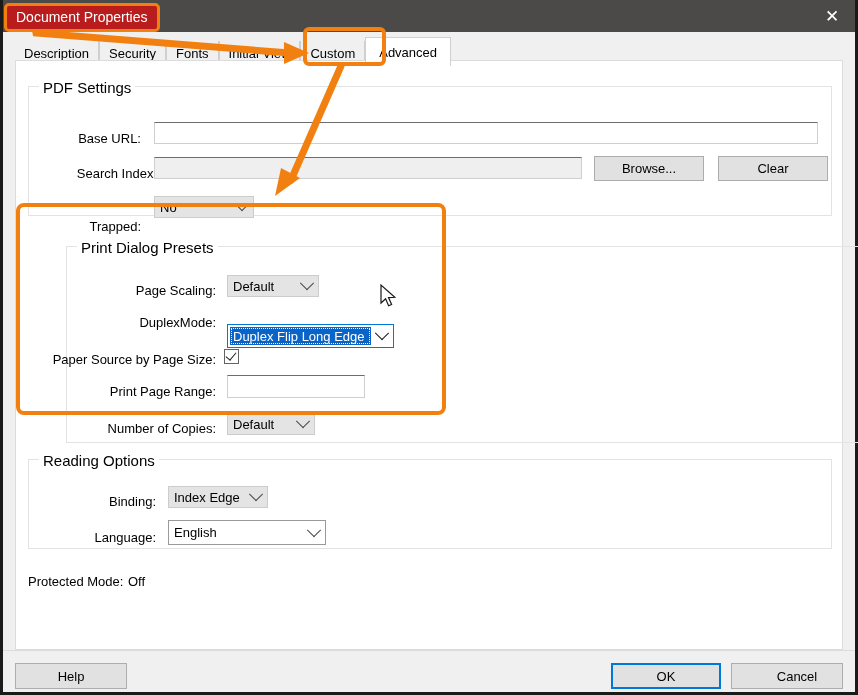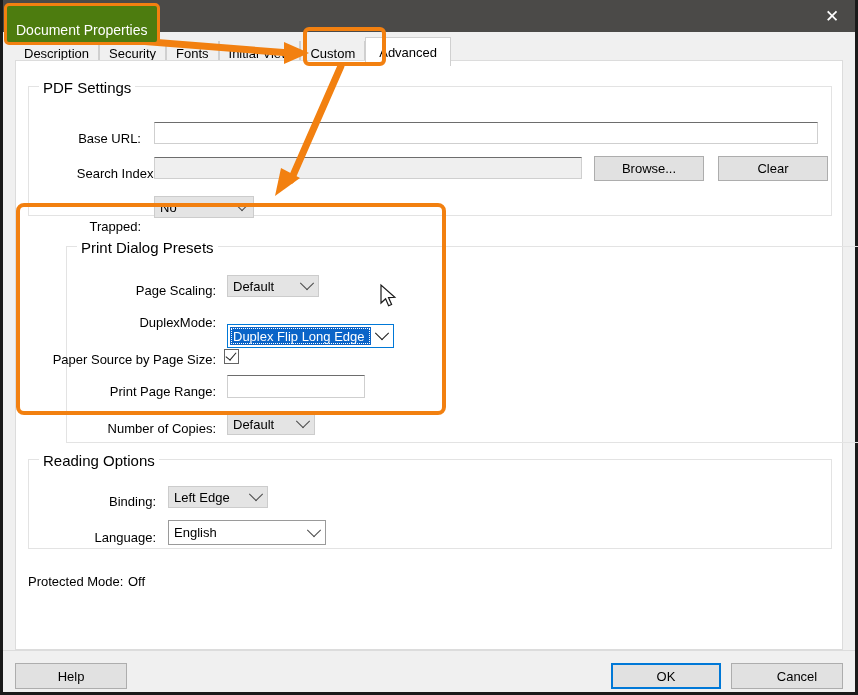--- a/index.html
+++ b/index.html
@@ -81,22 +81,22 @@
   .btn.default{border:2px solid #0078d7;background:#e1e1e1;}
 
   
   .footer-sep{position:absolute;left:3px;top:650px;width:852px;height:1px;background:#dcdcdc;}
 
   
   .static{position:absolute;font-size:13px;color:#000;white-space:nowrap;}
 
   
   .anno{position:absolute;left:0;top:0;width:858px;height:695px;pointer-events:none;}
-  .callout{position:absolute;background:#4d7c0f;border:3px solid #f28010;border-radius:5px;
-      color:#ffffff;font-size:14px;padding:16px 9px 4px 9px;white-space:nowrap;}
+  .callout{position:absolute;background:#b91c1c;border:3px solid #f28010;border-radius:5px;
+      color:#ffffff;font-size:14px;padding:3px 9px 4px 9px;white-space:nowrap;}
   .hl-box{position:absolute;border:4px solid #f28010;border-radius:8px;box-sizing:border-box;}
   .hl-tab{position:absolute;border:4px solid #f28010;border-radius:6px;box-sizing:border-box;}
 </style>
 </head>
 <body>
 
 <div id="app">
 
   <div class="frame-left"></div>
   <div class="frame-right"></div>
@@ -174,21 +174,21 @@
             <i class="chev"></i>
           </span>
       </div>
 
       <div class="group" style="left:12px;top:398px;width:804px;height:90px;">
         <span class="group-title">Reading Options</span>
       </div>
 
       <span class="fld-label" style="left:0px;top:433px;width:140px;">Binding:</span>
       <div class="combo" style="left:152px;top:425px;width:100px;height:22px;">
-        <span class="cval">Left Edge</span>
+        <span class="cval">Index Edge</span>
         <span class="carrow">
             <i class="chev"></i>
           </span>
       </div>
 
       <span class="fld-label" style="left:0px;top:469px;width:140px;">Language:</span>
       <div class="combo white" style="left:152px;top:459px;width:158px;height:25px;">
         <span class="cval">English</span>
         <span class="carrow">
             <i class="chev"></i>

